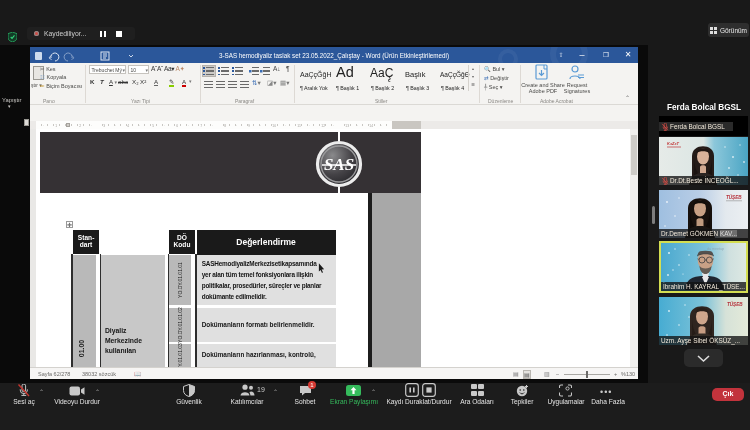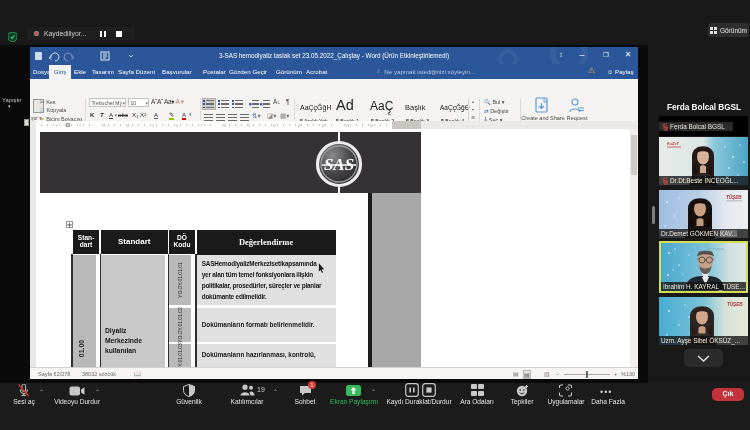--- a/index.html
+++ b/index.html
@@ -29,21 +29,21 @@
   .circ{position:absolute;border-radius:50%;border:6px solid rgba(255,255,255,0.05);}
   #title{left:0;top:0;width:100%;text-align:center;color:#fff;font-size:6.3px;line-height:17px;}
   .winbtn{position:absolute;top:0;height:17px;width:26px;color:#fff;text-align:center;
     font-size:9px;line-height:16px;}
   
   #tabs{left:0;top:17px;width:608px;height:15px;background:#2b579a;color:#fff;font-size:6.2px;}
   #tabs span{position:absolute;top:0;line-height:15px;}
   #giris{position:absolute;left:19px;top:1px;width:22px;height:14px;background:#f4f3f1;color:#2b579a;
     text-align:center;line-height:14px;font-size:6.2px;}
   
-  #ribbon{left:0;top:49px;width:608px;height:42px;background:#f4f3f1;border-bottom:1px solid #dbd9d5;
+  #ribbon{left:0;top:16px;width:608px;height:42px;background:#f4f3f1;border-bottom:1px solid #dbd9d5;
     font-size:5.5px;color:#4a4a48;}
   .grp-label{position:absolute;top:35px;font-size:5px;color:#8a8884;}
   .vsep{position:absolute;top:2px;height:38px;width:1px;background:#ddd9d4;}
   .licon{width:12px;height:10px;background:
     repeating-linear-gradient(#6a6a6a 0 1.2px, transparent 1.2px 3.4px) 3px 1px/8px 8px no-repeat,
     repeating-linear-gradient(#2b579a 0 1.5px, transparent 1.5px 3.4px) 0 1px/2px 8px no-repeat;}
   .licon.sel{background-color:#cdcbc8;outline:1px solid #b5b2ad;}
   .licon2{width:10px;height:10px;background:
     repeating-linear-gradient(#6a6a6a 0 1.2px, transparent 1.2px 3.4px) 3px 1px/7px 8px no-repeat,
     linear-gradient(#3a6db5 0 0) 0 3.5px/2.5px 2.5px no-repeat;}
@@ -280,23 +280,22 @@
         <text x="24" y="30" font-size="17" font-style="italic" font-weight="bold" fill="#fff" text-anchor="middle" font-family="Liberation Serif,serif">SAS</text>
         <path d="M7 25 H41" stroke="#fff" stroke-width="1.5"></path>
       </svg>
 
       <div class="abs" style="left:337.5px;top:63.5px;width:4.5px;height:174.5px;background:#1c1c1c;"></div>
       <div class="abs" style="left:342px;top:63.5px;width:48.5px;height:174.5px;background:#a8a8a8;"></div>
 
       <div class="abs" style="left:36px;top:92px;width:7px;height:7px;border:0.5px solid #999;color:#777;font-size:6px;line-height:6px;text-align:center;">✚</div>
 
       <div class="cell" style="left:42.7px;top:100.8px;width:26.8px;height:24px;background:#1a1a1a;color:#fff;font-size:6.6px;font-weight:bold;line-height:7.5px;text-align:center;padding-top:4px;">Stan-<br>dart</div>
-      <div class="cell" style="left:71px;top:100.8px;width:66.5px;height:24px;background:#1a1a1a;color:#fff;font-size:8px;font-weight:bold;line-height:24px;text-align:center;">Standart</div>
       <div class="cell" style="left:139px;top:100.8px;width:26px;height:24px;background:#1a1a1a;color:#fff;font-size:6.6px;font-weight:bold;line-height:7.5px;text-align:center;padding-top:4px;">DÖ<br>Kodu</div>
-      <div class="cell" style="left:166.5px;top:100.8px;width:139.1px;height:28px;background:#1a1a1a;color:#fff;font-size:8.5px;font-weight:bold;line-height:24px;text-align:center;font-family:Liberation Serif, serif;">Değerlendirme</div>
+      <div class="cell" style="left:166.5px;top:100.8px;width:139.1px;height:28px;background:#1a1a1a;color:#fff;font-size:8.5px;font-weight:bold;line-height:24px;text-align:center;">Değerlendirme</div>
 
       <div class="abs" style="left:41px;top:124.8px;width:1.8px;height:113.2px;background:#2e2e2e;"></div>
       <div class="abs" style="left:69.6px;top:124.8px;width:1.8px;height:113.2px;background:#2e2e2e;"></div>
       <div class="abs" style="left:137.6px;top:124.8px;width:1.8px;height:113.2px;background:#2e2e2e;"></div>
       <div class="abs" style="left:165px;top:124.8px;width:1.9px;height:113.2px;background:#2e2e2e;"></div>
 
       <div class="cell" style="left:42.8px;top:126.3px;width:23.2px;height:111.7px;background:#b9b9b9;"></div>
       <div class="vbox" style="left:42.8px;top:197px;width:17px;height:45px;">
           <span style="font-size:7px;font-weight:bold;">01.00</span>
         </div>

